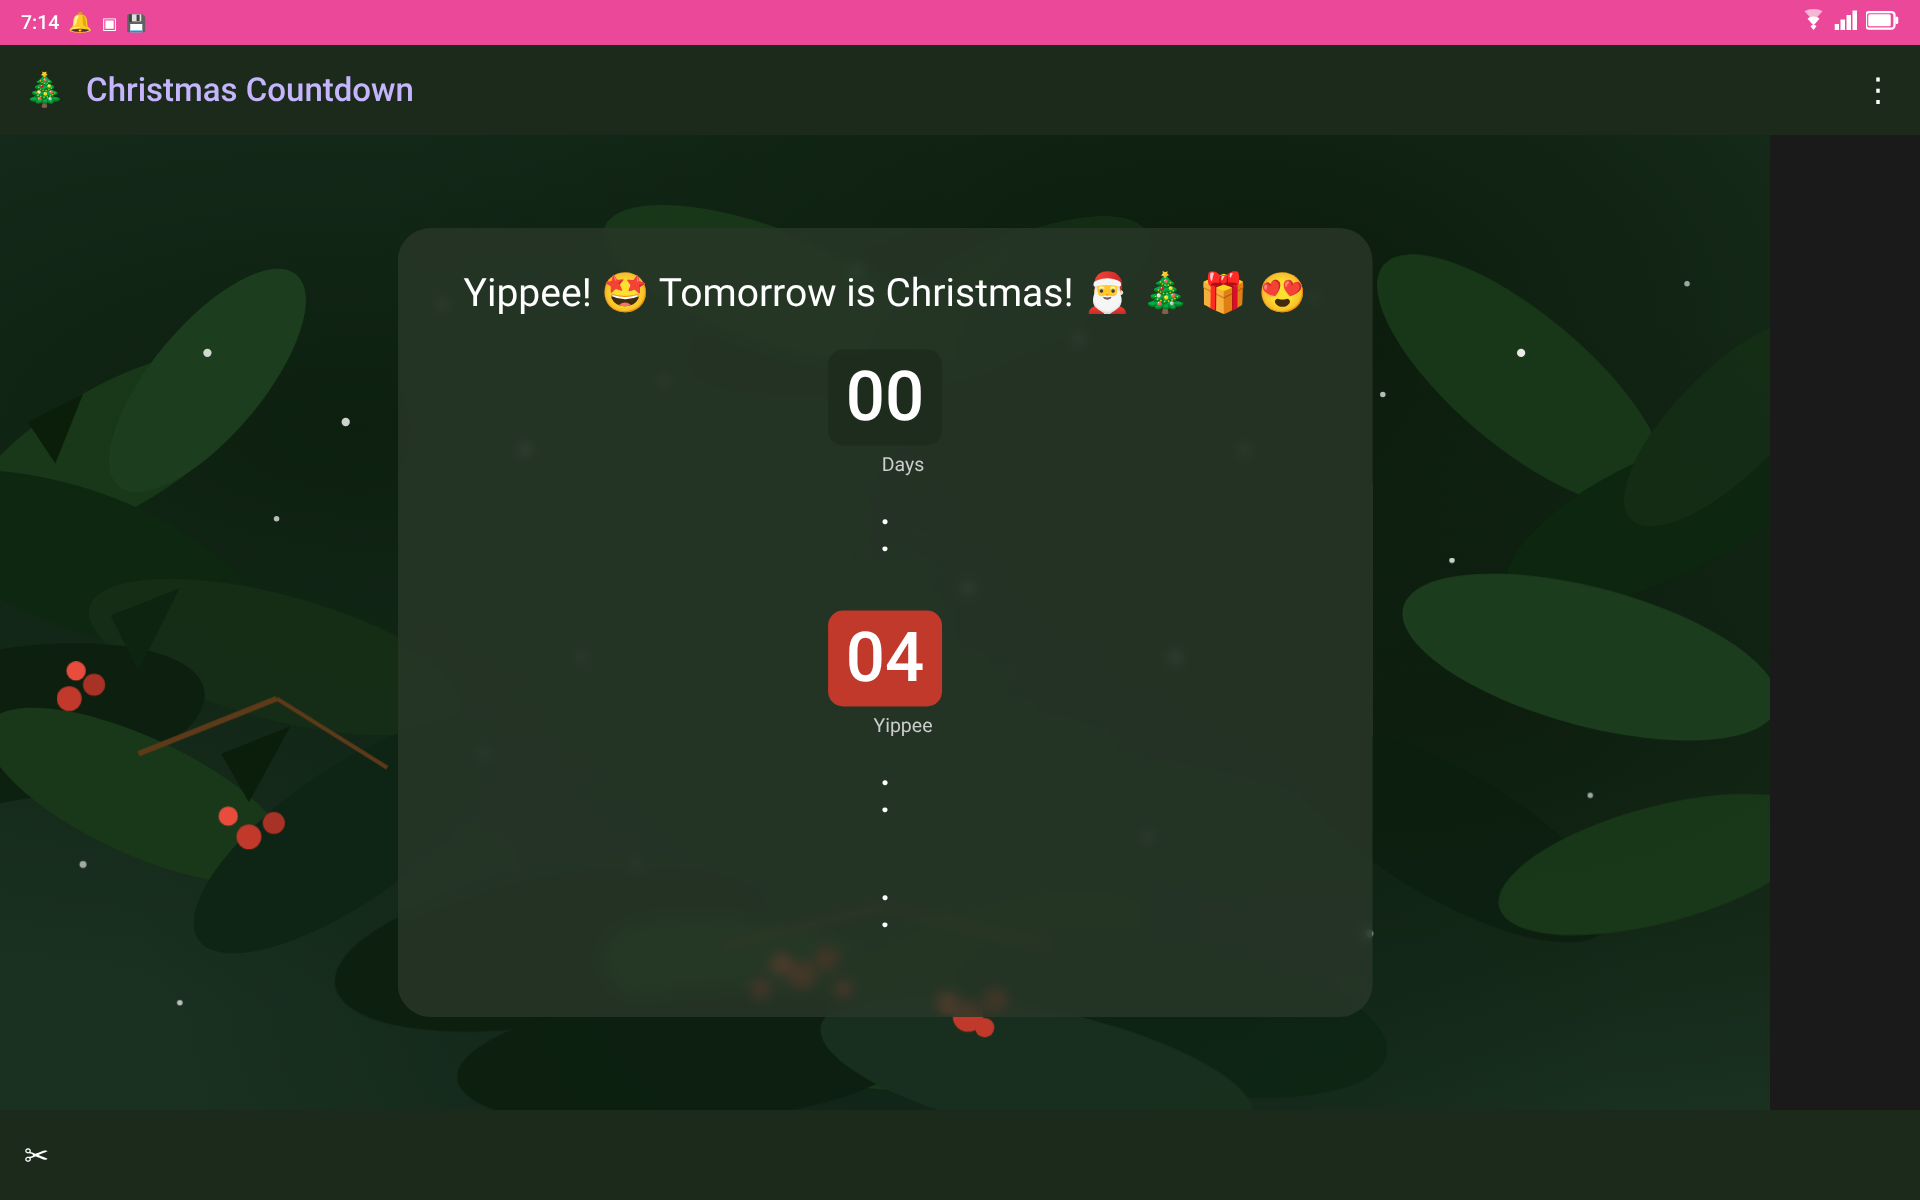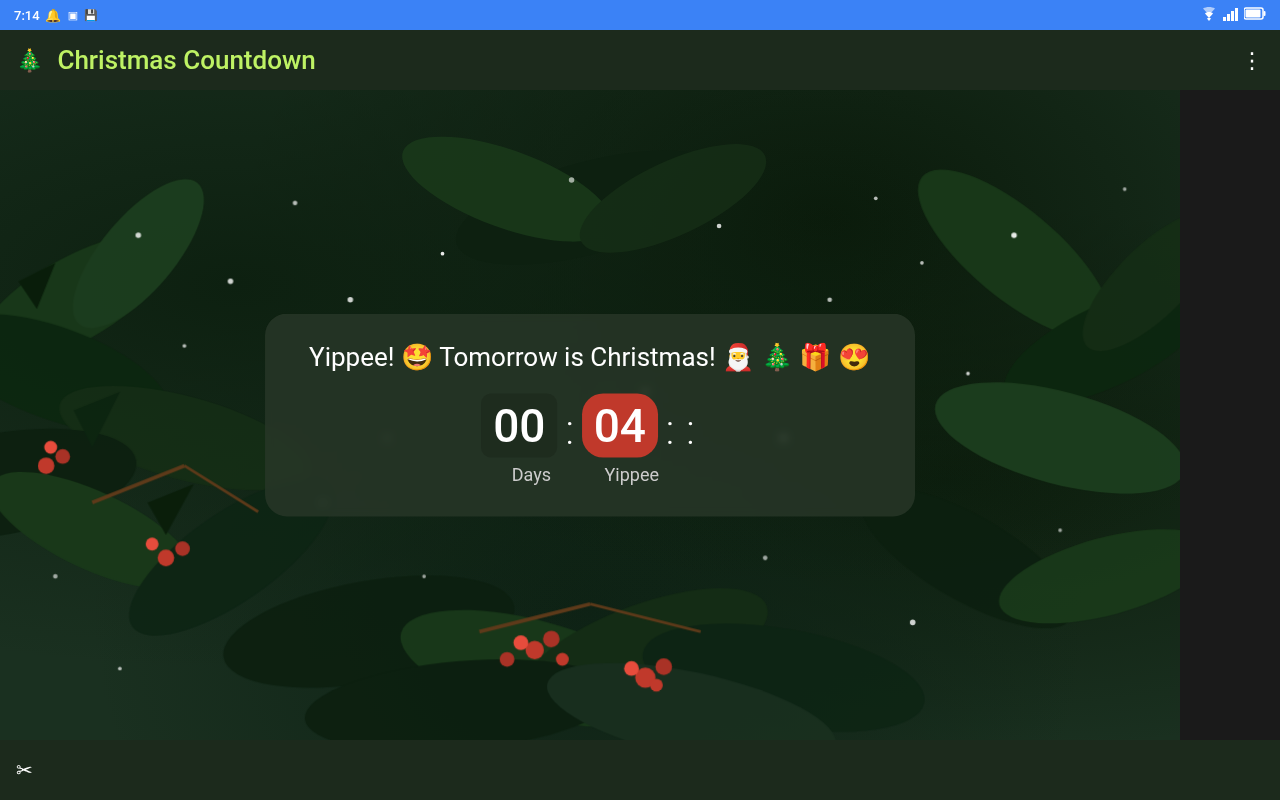--- a/index.html
+++ b/index.html
@@ -8,21 +8,21 @@
       width: 1280px;
       height: 800px;
       overflow: hidden;
       font-family: 'Roboto', Arial, sans-serif;
       background: #1a1a1a;
     }
 
     
     .status-bar {
       height: 30px;
-      background: #3b82f6;
+      background: #ec4899;
       display: flex;
       align-items: center;
       justify-content: space-between;
       padding: 0 14px;
       color: white;
       font-size: 13px;
       font-weight: 500;
     }
     .status-left {
       display: flex;
@@ -38,23 +38,23 @@
     
     .app-bar {
       height: 60px;
       background: #1c2a1c;
       display: flex;
       align-items: center;
       padding: 0 16px;
       gap: 14px;
     }
     .app-bar-title {
-      font-size: 26px;
+      font-size: 22px;
       font-weight: 500;
-      color: #bef264;
+      color: #c4b5fd;
       flex: 1;
     }
     .tree-icon {
       font-size: 22px;
     }
     .more-icon {
       font-size: 22px;
       color: white;
       cursor: pointer;
       letter-spacing: 1px;
@@ -101,21 +101,22 @@
       color: white;
       margin-bottom: 22px;
       font-weight: 400;
       white-space: nowrap;
     }
 
     .countdown-timer {
       display: flex;
       align-items: center;
       justify-content: center;
-      gap: 0px;
+      gap: 12px;
+      flex-direction: column;
     }
 
     .time-block {
       display: flex;
       flex-direction: column;
       align-items: center;
       min-width: 80px;
     }
 
     .time-value {
@@ -130,25 +131,24 @@
       justify-content: center;
       margin-bottom: 6px;
     }
 
     .time-value.dark {
       background: rgba(30, 42, 30, 0.8);
     }
 
     .time-value.red {
       background: #c0392b;
-      border-radius: 21px;
     }
 
     .time-label {
-      font-size: 18px;
+      font-size: 13px;
       color: #ccc;
       font-weight: 400;
       margin-left: 24px;
     }
 
     .colon {
       font-size: 40px;
       color: white;
       padding: 0 6px;
       margin-bottom: 18px;

